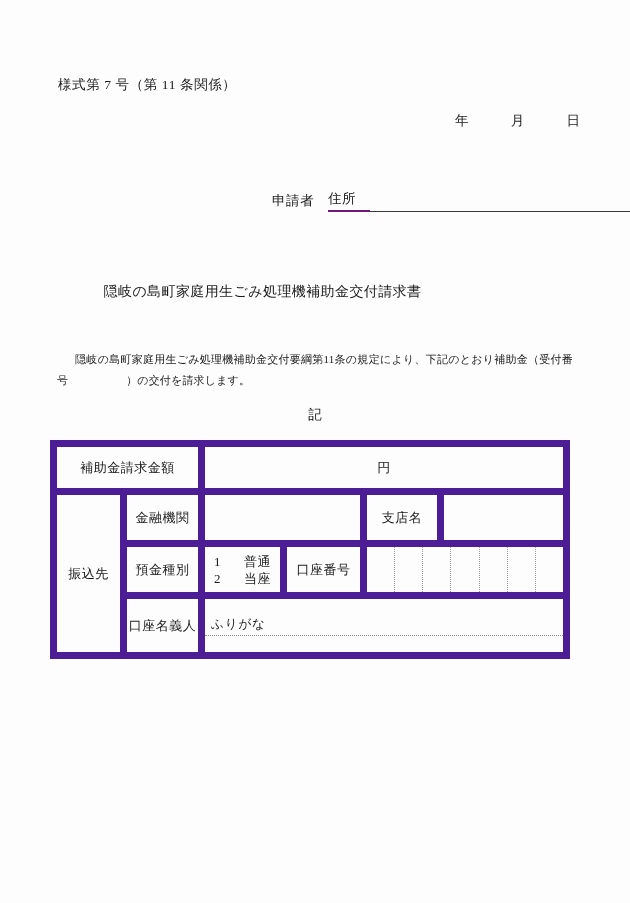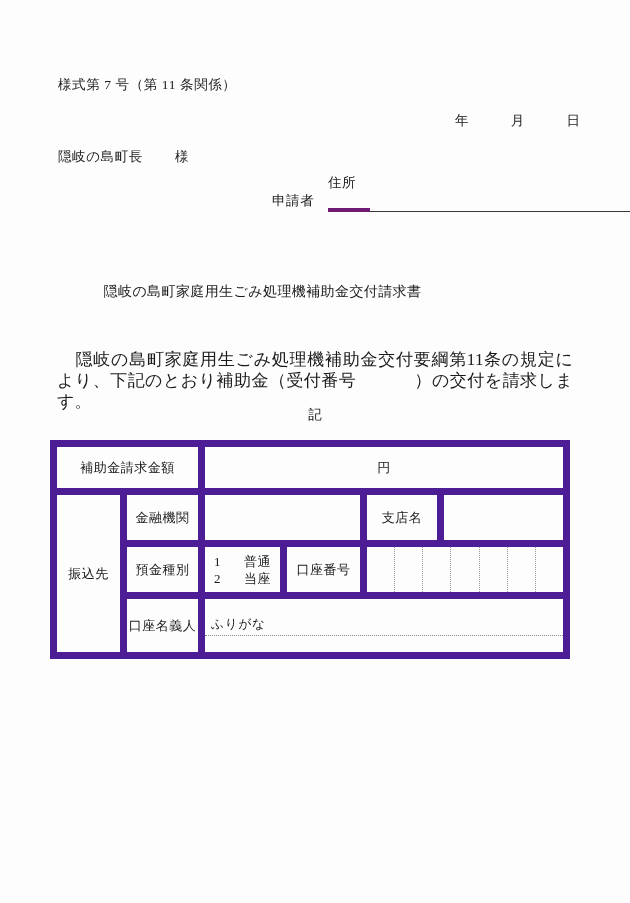--- a/index.html
+++ b/index.html
@@ -60,22 +60,22 @@
   }
   .applicant-tag {
     width: 56px;
     letter-spacing: 0.6px;
     padding-bottom: 2px;
     margin-left: 32px;
   }
   .applicant-label {
     width: 42px;
     letter-spacing: 0.6px;
-    border-bottom: 4px solid #701a75;
-    padding-bottom: 16px;
+    border-bottom: 2px solid #701a75;
+    padding-bottom: 2px;
   }
   .applicant-rule {
     width: 272px;
     border-bottom: 1px solid #3a3a3a;
     height: 18px;
   }
 
   
   #doc-title {
     left: 0; top: 283px;
@@ -84,21 +84,21 @@
     font-size: 14px;
     letter-spacing: 0.4px;
     white-space: nowrap;
   }
 
   
   #body-paragraph {
     position: absolute;
     left: 57px; top: 349px;
     width: 516px;
-    font-size: 17px;
+    font-size: 11px;
     line-height: 21px;
     letter-spacing: 0.15px;
     text-align: justify;
   }
   #body-paragraph .indent { display: inline-block; width: 18px; }
   #body-paragraph .recpt-gap { display: inline-block; width: 58px; }
 
   
   #ki-marker {
     left: 0; top: 406px;
@@ -188,23 +188,20 @@
   <div class="abs jp" id="form-number">様式第 7 号（第 11 条関係）</div>
 
   <div class="abs jp" id="date-line">
     <span class="dseg">年</span>
     <span class="gap-a dseg"></span>
     <span class="dseg">月</span>
     <span class="gap-b dseg"></span>
     <span class="dseg">日</span>
   </div>
 
-  <div class="abs jp" id="addressee">
-    <span>隠岐の島町長</span><span class="sama">様</span>
-  </div>
 
   <div id="applicant-block">
     <div class="applicant-row">
       <span class="applicant-tag jp">申請者</span>
       <span class="applicant-label jp">住所</span>
       <span class="applicant-rule"></span>
     </div>
   </div>
 
   <div class="abs jp" id="doc-title">隠岐の島町家庭用生ごみ処理機補助金交付請求書</div>

